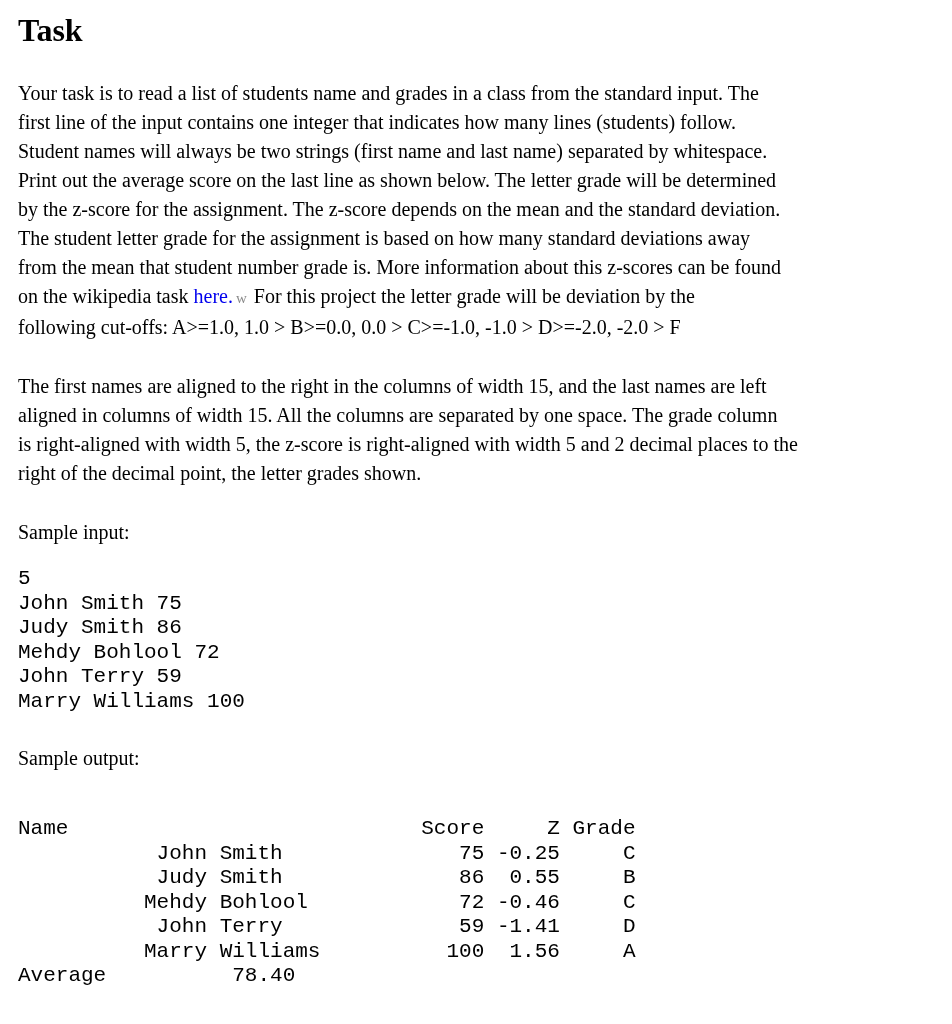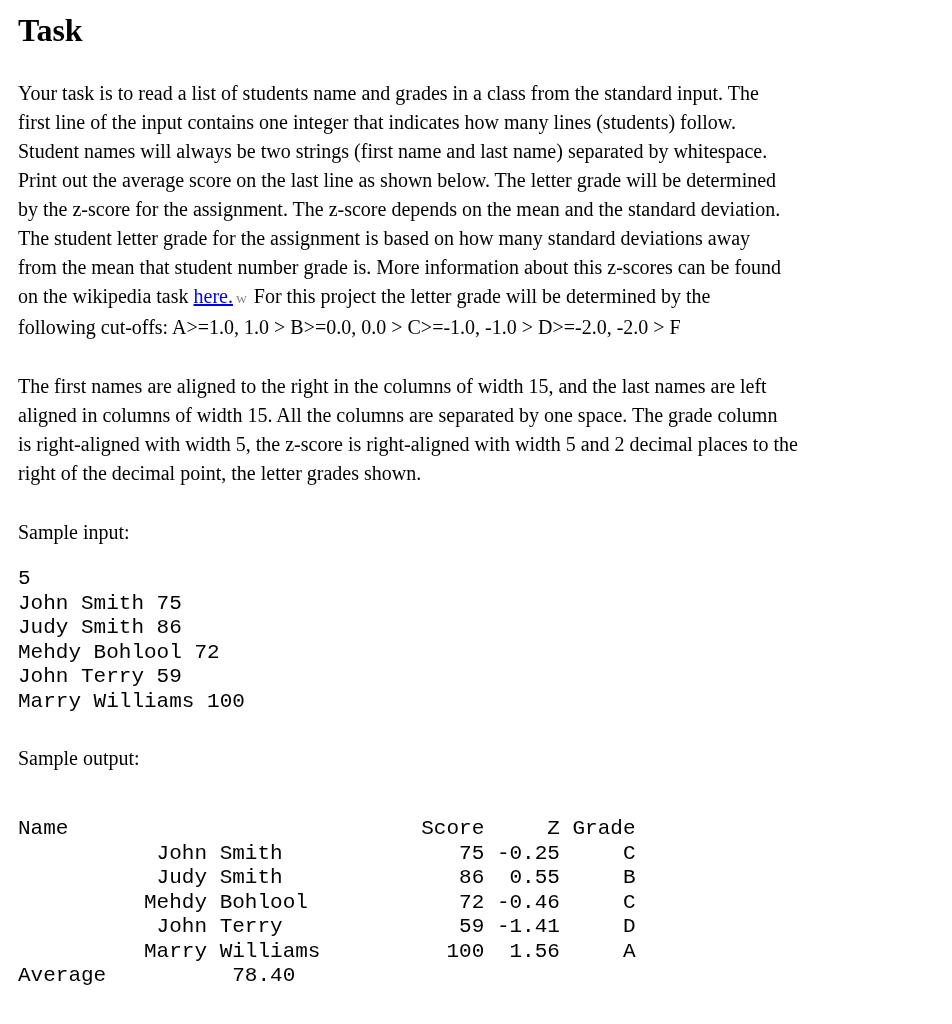--- a/index.html
+++ b/index.html
@@ -22,21 +22,20 @@
 
   .para {
     margin: 30px 0 0 0;
     font-size: 20px;
     line-height: 29px;
   }
   .pline { display: block; white-space: pre; }
 
   .wiki-link {
     color: var(--link-color, #0000ee);
-    text-decoration: underline;
     cursor: pointer;
   }
   .wiki-icon {
     color: var(--icon-color, #8a8a8a);
     font-size: 15px;
     padding: 0 7px 0 3px;
     font-family: "Liberation Serif", serif;
   }
 
   .mono {
@@ -56,21 +55,21 @@
   <h1 class="title">Task</h1>
 
   <p class="para">
     <span class="pline">Your task is to read a list of students name and grades in a class from the standard input. The</span>
     <span class="pline">first line of the input contains one integer that indicates how many lines (students) follow.</span>
     <span class="pline">Student names will always be two strings (first name and last name) separated by whitespace.</span>
     <span class="pline">Print out the average score on the last line as shown below. The letter grade will be determined</span>
     <span class="pline">by the z-score for the assignment. The z-score depends on the mean and the standard deviation.</span>
     <span class="pline">The student letter grade for the assignment is based on how many standard deviations away</span>
     <span class="pline">from the mean that student number grade is. More information about this z-scores can be found</span>
-    <span class="pline"><span>on the wikipedia task </span><a class="wiki-link">here.</a><span class="wiki-icon">w</span><span>For this project the letter grade will be determined by the</span></span>
+    <span class="pline"><span>on the wikipedia task </span><a class="wiki-link">here.</a><span class="wiki-icon">w</span><span>For this project the letter grade will be deviation by the</span></span>
     <span class="pline">following cut-offs: A&gt;=1.0, 1.0 &gt; B&gt;=0.0, 0.0 &gt; C&gt;=-1.0, -1.0 &gt; D&gt;=-2.0, -2.0 &gt; F</span>
   </p>
 
   <p class="para">
     <span class="pline">The first names are aligned to the right in the columns of width 15, and the last names are left</span>
     <span class="pline">aligned in columns of width 15. All the columns are separated by one space. The grade column</span>
     <span class="pline">is right-aligned with width 5, the z-score is right-aligned with width 5 and 2 decimal places to the</span>
     <span class="pline">right of the decimal point, the letter grades shown.</span>
   </p>
 

